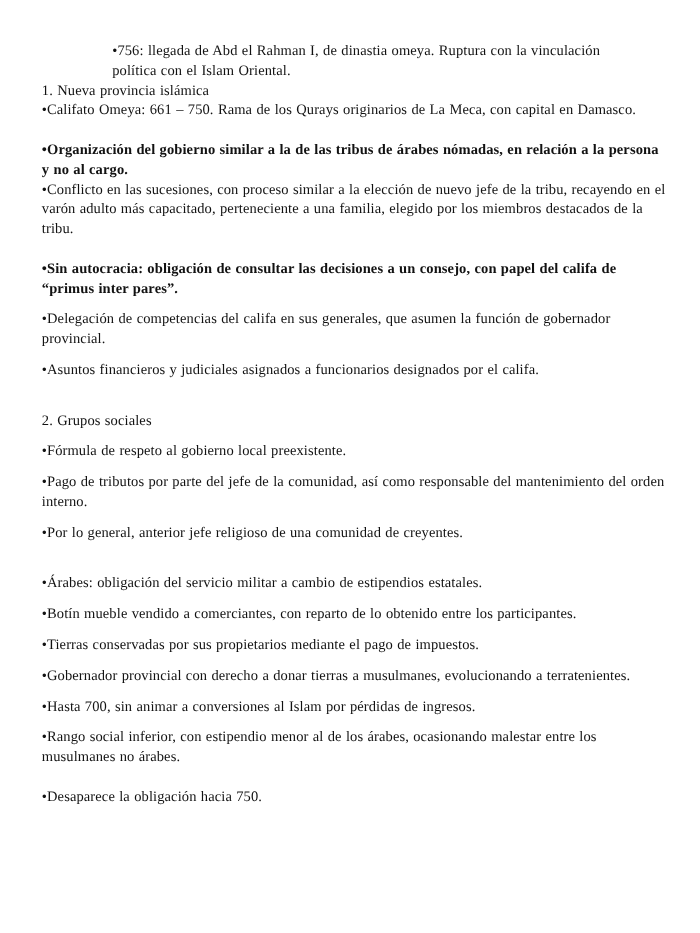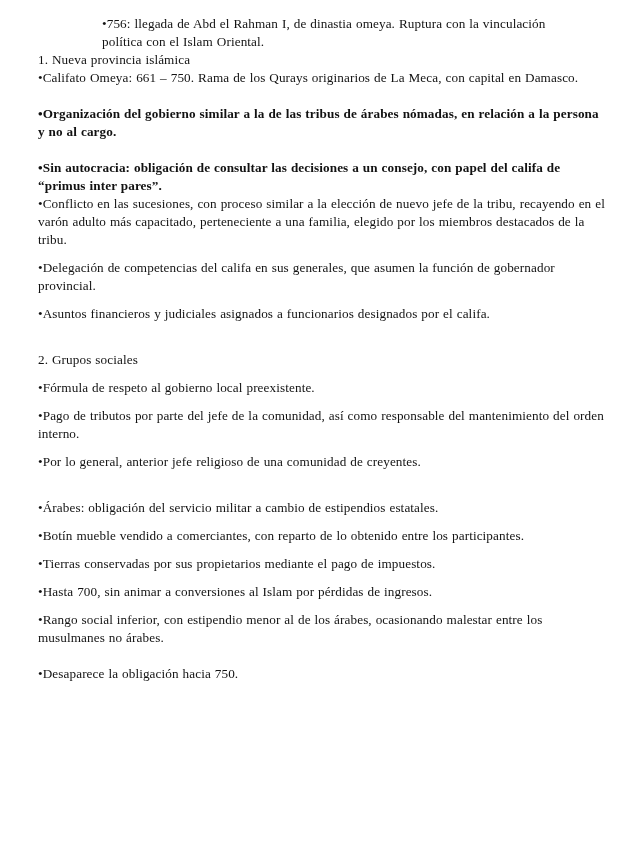--- a/index.html
+++ b/index.html
@@ -9,21 +9,21 @@
     overflow: hidden;
   }
   .page {
     position: relative;
     width: 636px;
     height: 848px;
     box-sizing: border-box;
     background: #ffffff;
     color: #121212;
     font-family: "Liberation Serif", "DejaVu Serif", serif;
-    padding: 15px 28px 0 38px;
+    padding: 37px 28px 0 38px;
   }
   .para {
     font-size: 13.2px;
     line-height: 18px;
     margin: 0;
     max-width: 570px;
     letter-spacing: 0.1px;
     word-spacing: 0.5px;
   }
   .intro {
@@ -44,30 +44,31 @@
 <body>
 
 <div class="page">
 
   <p class="para intro"><span class="bullet">•</span><span>756: llegada de Abd el Rahman I, de dinastia omeya. Ruptura con la vinculación política con el Islam Oriental.</span></p>
 
   <p class="para heading">1. Nueva provincia islámica</p>
 
   <p class="para"><span class="bullet">•</span><span>Califato Omeya: 661 – 750. Rama de los Qurays originarios de La Meca, con capital en Damasco.</span></p>
   <p class="para gap-sm"><span class="bullet">•</span><span>Organización del gobierno similar a la de las tribus de árabes nómadas, en relación a la persona y no al cargo.</span></p>
+  <p class="para"><span class="bullet">•</span><span>Conflicto en las sucesiones, con proceso similar a la elección de nuevo jefe de la tribu, recayendo en el varón adulto más capacitado, perteneciente a una familia, elegido por los miembros destacados de la tribu.</span></p>
   <p class="para gap-sm"><span class="bullet">•</span><span>Sin autocracia: obligación de consultar las decisiones a un consejo, con papel del califa de “primus inter pares”.</span></p>
-  <p class="para"><span class="bullet">•</span><span>Conflicto en las sucesiones, con proceso similar a la elección de nuevo jefe de la tribu, recayendo en el varón adulto más capacitado, perteneciente a una familia, elegido por los miembros destacados de la tribu.</span></p>
   <p class="para gap"><span class="bullet">•</span><span>Delegación de competencias del califa en sus generales, que asumen la función de gobernador provincial.</span></p>
   <p class="para gap"><span class="bullet">•</span><span>Asuntos financieros y judiciales asignados a funcionarios designados por el califa.</span></p>
 
   <p class="para heading gap-lg">2. Grupos sociales</p>
 
   <p class="para gap"><span class="bullet">•</span><span>Fórmula de respeto al gobierno local preexistente.</span></p>
   <p class="para gap"><span class="bullet">•</span><span>Pago de tributos por parte del jefe de la comunidad, así como responsable del mantenimiento del orden interno.</span></p>
   <p class="para gap"><span class="bullet">•</span><span>Por lo general, anterior jefe religioso de una comunidad de creyentes.</span></p>
   <p class="para gap-lg"><span class="bullet">•</span><span>Árabes: obligación del servicio militar a cambio de estipendios estatales.</span></p>
   <p class="para gap"><span class="bullet">•</span><span>Botín mueble vendido a comerciantes, con reparto de lo obtenido entre los participantes.</span></p>
   <p class="para gap"><span class="bullet">•</span><span>Tierras conservadas por sus propietarios mediante el pago de impuestos.</span></p>
+  <p class="para gap"><span class="bullet">•</span><span>Gobernador provincial con derecho a donar tierras a musulmanes, evolucionando a terratenientes.</span></p>
   <p class="para gap"><span class="bullet">•</span><span>Hasta 700, sin animar a conversiones al Islam por pérdidas de ingresos.</span></p>
   <p class="para gap"><span class="bullet">•</span><span>Rango social inferior, con estipendio menor al de los árabes, ocasionando malestar entre los musulmanes no árabes.</span></p>
   <p class="para gap-xl"><span class="bullet">•</span><span>Desaparece la obligación hacia 750.</span></p>
 
 </div>
 
 </body></html>

